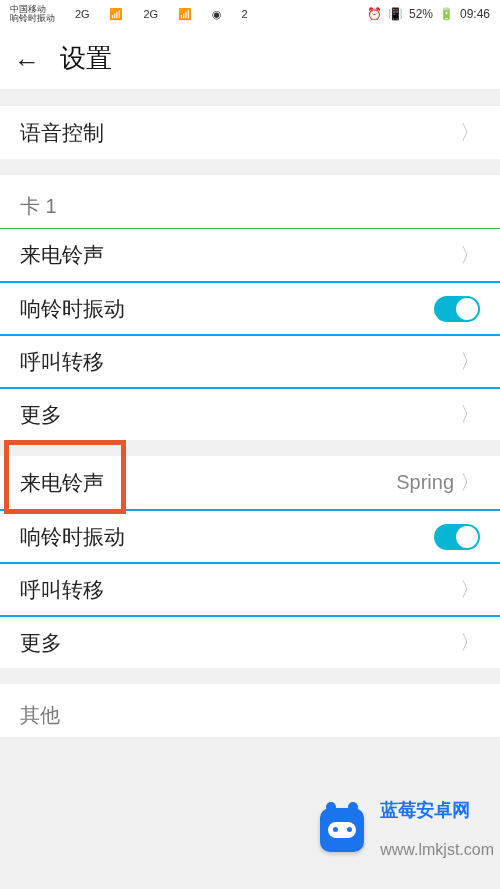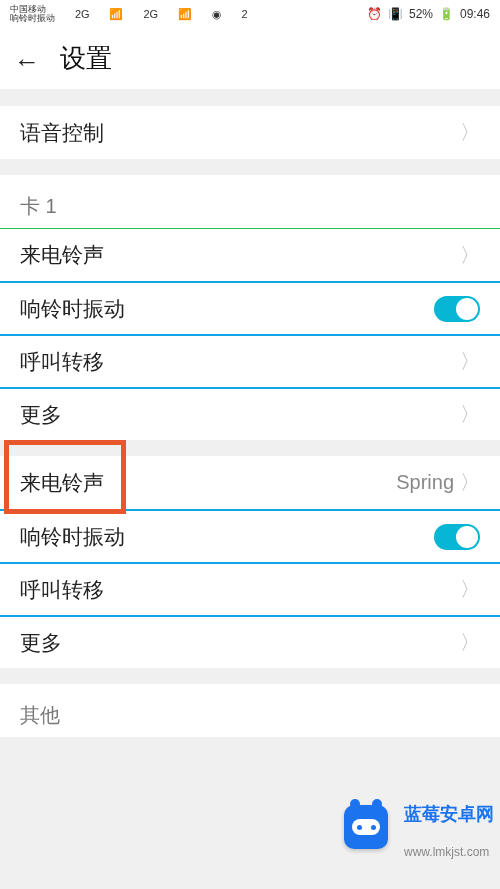--- a/index.html
+++ b/index.html
@@ -70,21 +70,21 @@
       position: absolute;
       border: 5px solid #e8562b;
       pointer-events: none;
       z-index: 5;
     }
     .watermark-badge {
       position: absolute;
       right: 6px;
       bottom: 30px;
       display: flex;
-      align-items: flex-start;
+      align-items: center;
       gap: 16px;
       z-index: 10;
     }
     .mascot {
       width: 44px; height: 44px; border-radius: 10px;
       background: #1b74ee; position: relative;
       box-shadow: 0 2px 4px rgba(0,0,0,0.2);
     }
     .mascot::before, .mascot::after {
       content: ""; position: absolute; top: -6px; width: 10px; height: 10px;
@@ -93,21 +93,21 @@
     .mascot::before { left: 6px; }
     .mascot::after { right: 6px; }
     .mascot-face {
       position: absolute; top: 14px; left: 8px; right: 8px; height: 16px;
       background: #fff; border-radius: 8px;
       display: flex; align-items: center; justify-content: space-around;
     }
     .mascot-eye { width: 5px; height: 5px; background: #1b74ee; border-radius: 50%; }
     .wm-text { display: flex; flex-direction: column; line-height: 1.1; }
     .wm-title { font-size: 18px; font-weight: 700; color: #1b74ee; }
-    .wm-url { font-size: 12px; color: #888; margin-top: 21px; }
+    .wm-url { font-size: 16px; color: #888; margin-top: 21px; }
   </style>
 </head>
 <body>
 
 <div class="status-bar">
   <div class="status-left">
     <div class="carrier-stack">
       <span>中国移动</span>
       <span>响铃时振动</span>
     </div>

